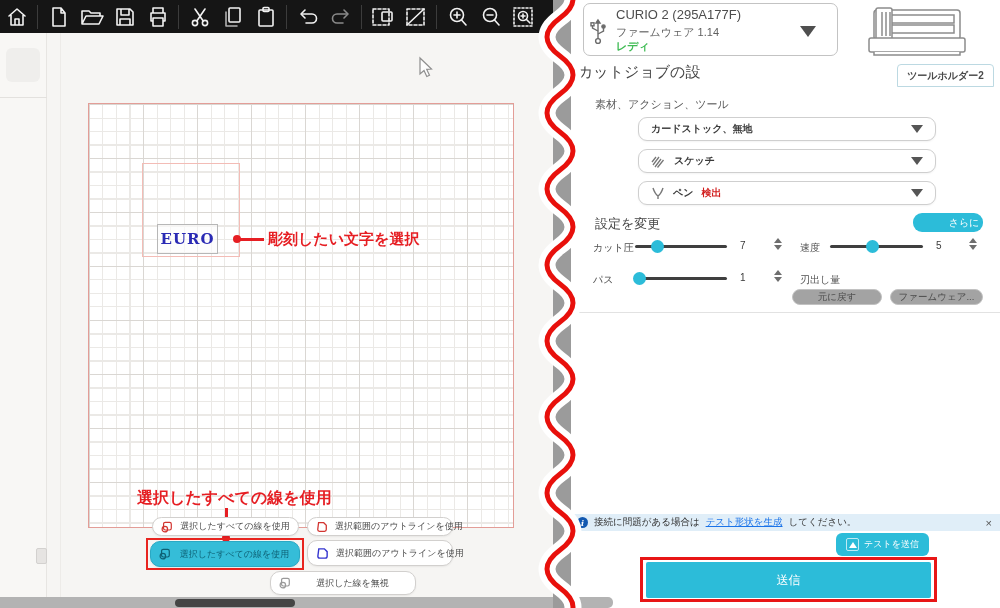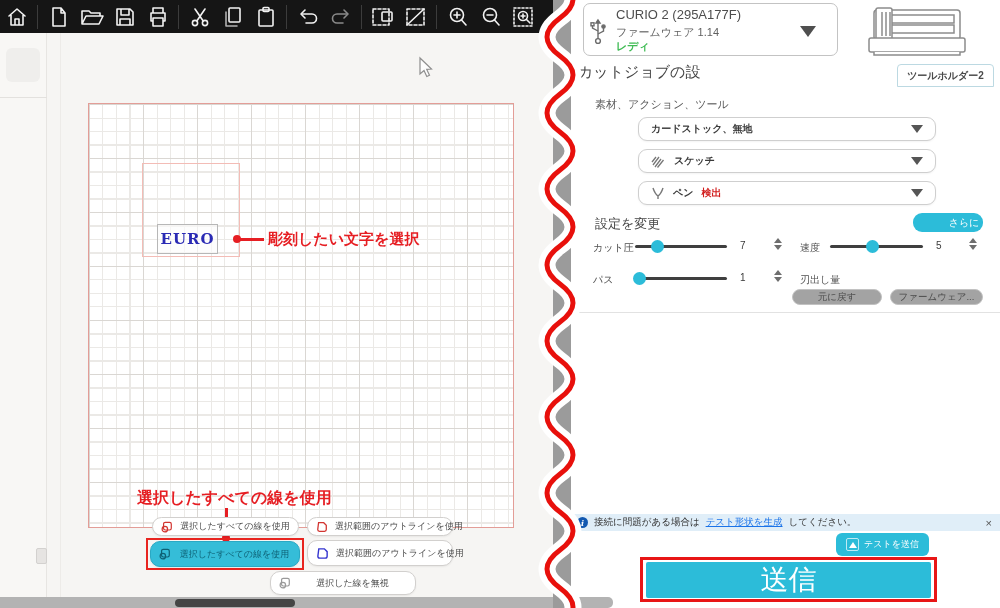--- a/index.html
+++ b/index.html
@@ -86,21 +86,21 @@
   .info-bar { left:569px; top:514px; width:431px; height:17px; background:#e0eef8; display:flex; align-items:center; padding:0 8px; gap:6px; font-size:9.5px; color:#333; }
   .info-i { width:11px; height:11px; border-radius:50%; background:#1258b0; color:#fff; font-size:8px; font-weight:bold; display:flex; align-items:center; justify-content:center; font-family:"DejaVu Serif",serif; font-style:italic; }
   .info-link { color:#1a73e8; text-decoration:underline; }
   .info-x { margin-left:auto; color:#555; font-size:11px; }
 
   .tri-icon { width:13px; height:13px; border:1px solid #8fd6e6; border-radius:2px; display:flex; align-items:center; justify-content:center; }
   .tri { width:0; height:0; border-left:4px solid transparent; border-right:4px solid transparent; border-bottom:6px solid #2cbcd9; }
   .tri-white { border-bottom-color:#fff; }
 
   .send-outline { left:640px; top:557px; width:297px; height:45px; border:3px solid #e81616; }
-  .send-btn { left:646px; top:562px; width:285px; height:36px; background:#2cbcd9; color:#fff; font-size:28px; display:flex; align-items:center; justify-content:center; border-radius:2px; }
+  .send-btn { left:646px; top:562px; width:285px; height:36px; background:#2cbcd9; color:#fff; font-size:12px; display:flex; align-items:center; justify-content:center; border-radius:2px; }
 
   .divider-svg { left:528px; top:0; width:64px; height:608px; }
 </style>
 </head>
 <body>
 
 <div id="app">
 
   <div class="abs workspace"></div>
 

